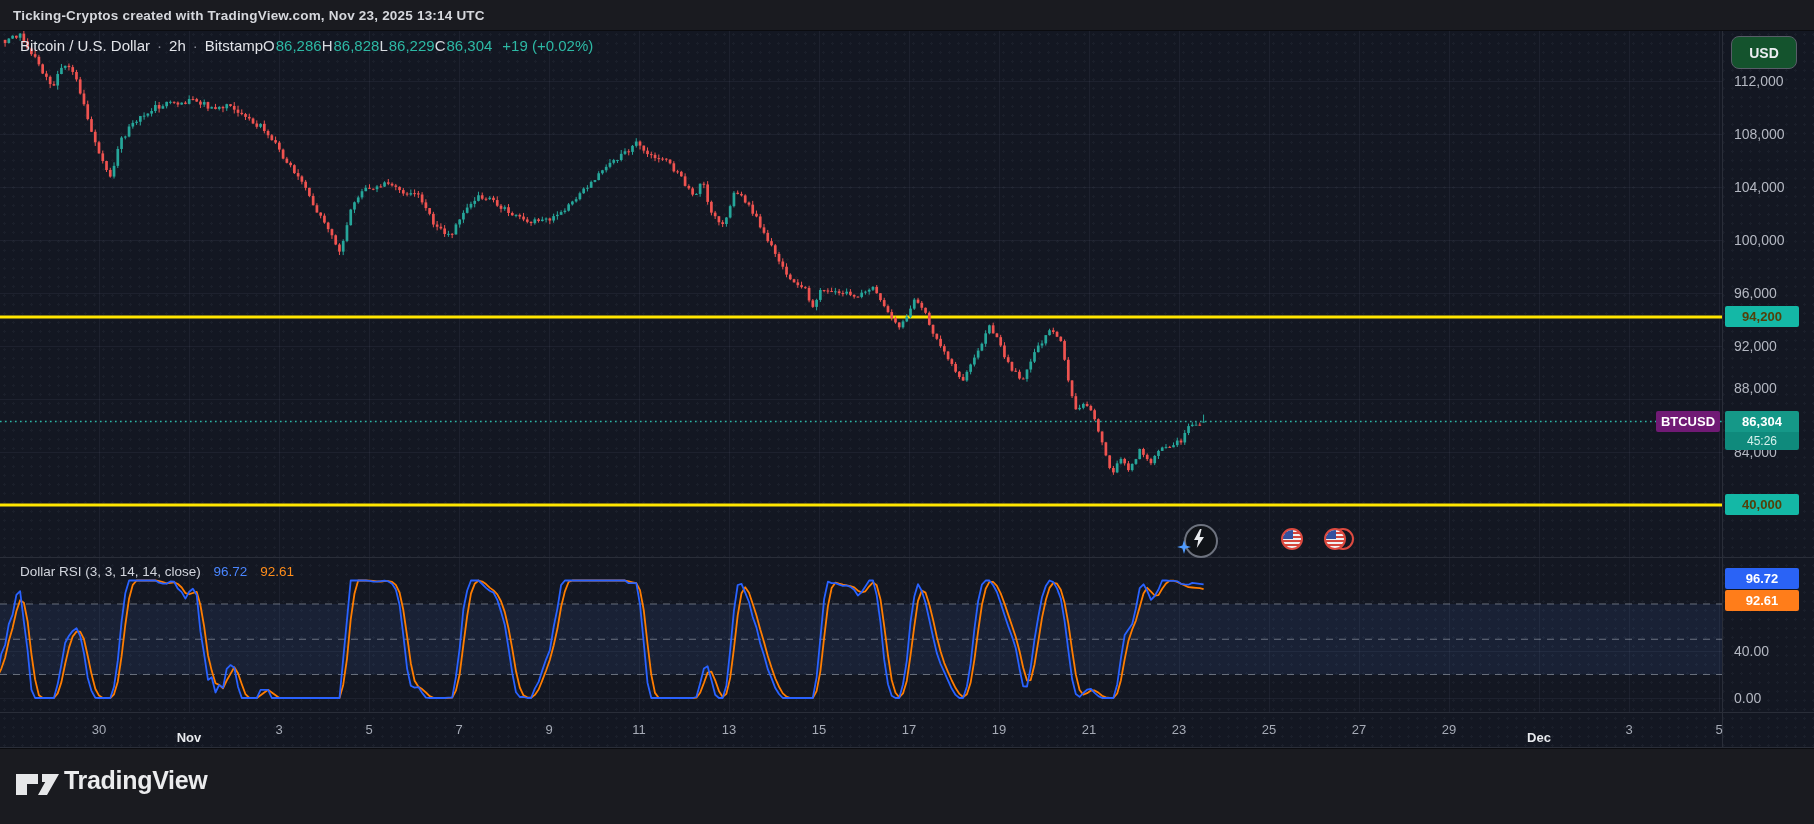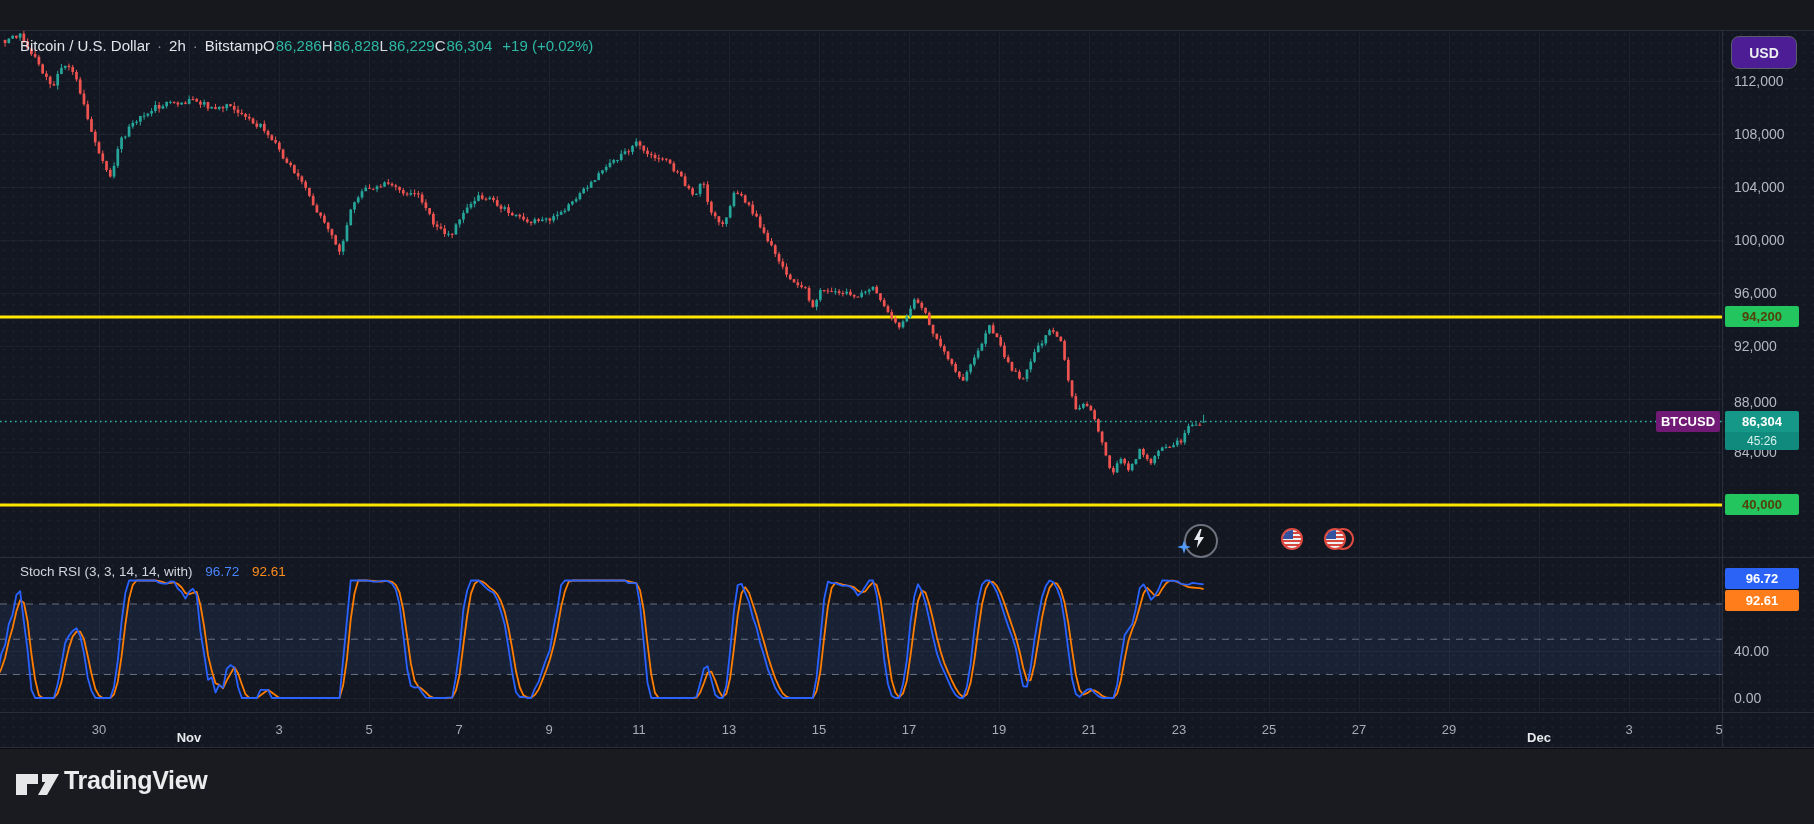--- a/index.html
+++ b/index.html
@@ -16,29 +16,29 @@
   .symbol-header{position:absolute;left:20px;top:37px;font-size:15px;color:#e2e4e9;display:flex;
                  align-items:center;white-space:nowrap;z-index:4;}
   .symbol-header .sep{color:#8a8e99;margin:0 7px;}
   .symbol-header .pair{margin-left:0;}
   .symbol-header .lbl{color:#d8dbe0;}
   .symbol-header .val{color:#2db9a5;margin-left:1px;}
   .symbol-header .chg{color:#2db9a5;margin-left:10px;}
   .stoch-title{position:absolute;left:20px;top:564px;font-size:13.5px;color:#d1d4dc;z-index:4;white-space:nowrap;}
   .stoch-title .kv{color:#4a86ff;margin-left:9px;font-weight:400;}
   .stoch-title .dv{color:#ff8d1a;margin-left:9px;font-weight:400;}
-  .usd-btn{position:absolute;left:1731px;top:36px;width:64px;height:31px;background:#4c1d95;
+  .usd-btn{position:absolute;left:1731px;top:36px;width:64px;height:31px;background:#14532d;
            border:1.5px solid #585d68;border-radius:8px;color:#eceef2;font-size:14px;font-weight:700;
            display:flex;align-items:center;justify-content:center;z-index:5;cursor:pointer;}
   .ax{position:absolute;left:1734px;transform:translateY(-50%);font-size:14px;color:#b4b8c2;z-index:3;white-space:nowrap;}
   .tt{position:absolute;top:722px;transform:translateX(-50%);font-size:13px;color:#a6abb6;z-index:3;}
   .tt.major{color:#e8eaee;font-weight:700;margin-top:8px;}
   .vlab{position:absolute;left:1725px;width:74px;text-align:center;font-size:13px;font-weight:700;
         height:21px;line-height:21px;border-radius:2px;z-index:5;}
-  .vlab.yellow{background:#22c55e;color:#53400a;}
+  .vlab.yellow{background:#14b8a6;color:#53400a;}
   .vlab.blue{background:#2a63f6;color:#ffffff;top:568px;}
   .vlab.orange{background:#ff7d1a;color:#ffffff;top:590px;}
   .lastp{position:absolute;left:1725px;width:74px;text-align:center;border-radius:2px;overflow:hidden;z-index:5;}
   .lastp .price{background:#159888;color:#fff;font-size:13px;font-weight:700;height:21px;line-height:21px;}
   .lastp .cdown{background:#0f8a7c;color:#d6f1ec;font-size:12px;height:18px;line-height:18px;}
   .tag{position:absolute;right:94px;width:64px;height:21px;line-height:21px;text-align:center;
        background:#701a75;color:#fff;font-size:13px;font-weight:700;border-radius:2px;z-index:5;}
   .bottom-bar{position:absolute;left:0;top:748px;width:1814px;height:76px;background:#1a1b20;
               border-top:1px solid #0b0c10;z-index:6;}
   .brand{position:absolute;left:64px;top:766px;font-size:25px;font-weight:700;color:#ebecee;z-index:7;letter-spacing:-.3px;}
@@ -767,21 +767,21 @@
       <span>Bitcoin / U.S. Dollar</span>
       <span class="sep">·</span>
       <span>2h</span>
       <span class="sep">·</span>
       <span>Bitstamp</span>
       <span id="ohlc"><span class="pair"><span class="lbl">O</span><span class="val">86,286</span></span><span class="pair"><span class="lbl">H</span><span class="val">86,828</span></span><span class="pair"><span class="lbl">L</span><span class="val">86,229</span></span><span class="pair"><span class="lbl">C</span><span class="val">86,304</span></span></span>
       <span class="chg">+19 (+0.02%)</span>
     </div>
 
     <div class="stoch-title">
-      <span>Stoch RSI (3, 3, 14, 14, with)</span>
+      <span>Dollar RSI (3, 3, 14, 14, close)</span>
       <span class="kv">96.72</span>
       <span class="dv">92.61</span>
     </div>
 
     <div class="usd-btn">USD</div>
 
     <div class="vlab yellow" style="top: 305.903px;">94,200</div>
     <div class="vlab yellow" style="top: 494.096px;">40,000</div>
 
     <div class="lastp" style="top: 410.549px;">
@@ -807,21 +807,21 @@
     <div class="coin-echo" style="left:1332px"></div>
     <div class="flag-coin" style="left:1324px">
       <div class="canton"></div>
     </div>
   <div class="ax" style="top: 81px;">112,000</div>
       <div class="ax" style="top: 134.012px;">108,000</div>
       <div class="ax" style="top: 187.024px;">104,000</div>
       <div class="ax" style="top: 240.036px;">100,000</div>
       <div class="ax" style="top: 293.048px; text-align: right;">96,000</div>
       <div class="ax" style="top: 346.06px;">92,000</div>
-      <div class="ax" style="top: 402px; text-align: right;">88,000</div>
+      <div class="ax" style="top: 388px; text-align: right;">88,000</div>
       <div class="ax" style="top: 452.084px;">84,000</div>
       <div class="ax" style="top: 650.988px;">40.00</div>
       <div class="ax" style="top: 698px;">0.00</div>
       <div class="tt" style="left: 99px;">30</div>
       <div class="tt major" style="left: 189px;">Nov</div>
       <div class="tt" style="left: 279px;">3</div>
       <div class="tt" style="left: 369px;">5</div>
       <div class="tt" style="left: 459px;">7</div>
       <div class="tt" style="left: 549px;">9</div>
       <div class="tt" style="left: 639px;">11</div>
@@ -832,20 +832,23 @@
       <div class="tt" style="left: 1089px;">21</div>
       <div class="tt" style="left: 1179px;">23</div>
       <div class="tt" style="left: 1269px;">25</div>
       <div class="tt" style="left: 1359px;">27</div>
       <div class="tt" style="left: 1449px;">29</div>
       <div class="tt major" style="left: 1539px;">Dec</div>
       <div class="tt" style="left: 1629px;">3</div>
       <div class="tt" style="left: 1719px;">5</div>
     </div>
 
+  <div class="top-bar">
+    <span>Ticking-Cryptos created with TradingView.com, Nov 23, 2025 13:14 UTC</span>
+  </div>
 
   <div class="bottom-bar"></div>
   <svg class="logo-mark" width="46" height="24" viewBox="0 0 46 24">
     <path d="M1,1 h22 v10 h-11 v11 h-11 z" fill="#e6e7e9"></path>
     <path d="M27,1 h17 l-12,21 h-9 l7.2,-13 h-3.2 z" fill="#e6e7e9"></path>
   </svg>
   <div class="brand">TradingView</div>
 
 </div>
 

